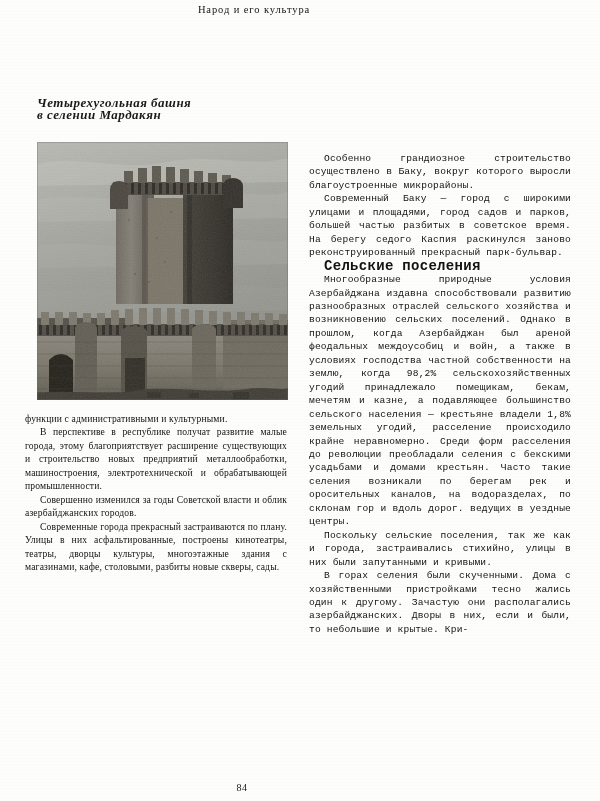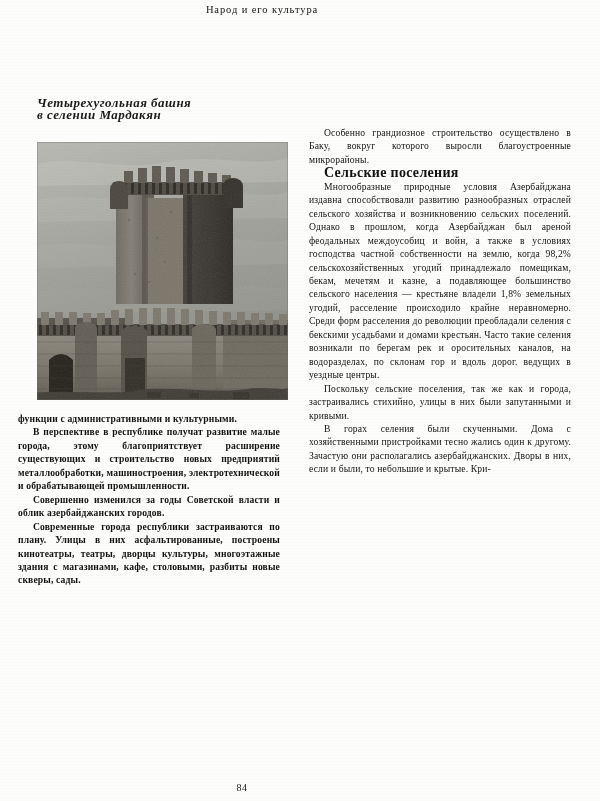--- a/index.html
+++ b/index.html
@@ -19,42 +19,42 @@
   .page {
     position: absolute;
     inset: 0;
     background: #fdfdfc;
   }
 
   
   .running-head {
     position: absolute;
     top: 4px;
-    left: 8px;
+    left: 0;
     width: 508px;
     text-align: center;
     font-size: 10.5px;
     letter-spacing: 0.9px;
     color: #141414;
     font-family: "Liberation Serif", "DejaVu Serif", serif;
   }
 
   
   .col {
     position: absolute;
     width: 262px;
     text-align: justify;
     font-size: 9.6px;
     line-height: 13.45px;
     color: #121212;
     letter-spacing: 0.15px;
     text-justify: inter-word;
   }
-  .col-left  { left: 18px; font-weight: bold; }
-  .col-right { left: 309px; top: 126px; }
+  .col-left  { left: 25px; }
+  .col-right { left: 309px; top: 152px; font-family: Liberation Mono, monospace; }
 
   .col p {
     margin: 0;
     text-indent: 15px;
   }
   .col p.noindent { text-indent: 0; }
 
   
   .figure-caption {
     position: absolute;
@@ -340,25 +340,26 @@
 
         <rect x="0" y="0" width="251" height="258" fill="none" stroke="#6a6a64" stroke-width="2" opacity="0.35"></rect>
       </g>
     </svg>
   </div>
 
   <div class="col col-left">
     <p class="noindent">функции с административными и культурными.</p>
     <p>В перспективе в республике получат развитие малые города, этому благоприятствует расширение существующих и строительство новых предприятий металлообработки, машиностроения, электротехнической и обрабатывающей промышленности.</p>
     <p>Совершенно изменился за годы Советской власти и облик азербайджанских городов.</p>
-    <p>Современные города республики застраиваются по плану. Улицы в них асфальтированные, построены кинотеатры, театры, дворцы культуры, многоэтажные здания с магазинами, кафе, столовыми, разбиты новые скверы, сады.</p>
+    <p>Современные города прекрасный застраиваются по плану. Улицы в них асфальтированные, построены кинотеатры, театры, дворцы культуры, многоэтажные здания с магазинами, кафе, столовыми, разбиты новые скверы, сады.</p>
   </div>
 
   <div class="col col-right">
     <p>Особенно грандиозное строительство осуществлено в Баку, вокруг которого выросли благоустроенные микрорайоны.</p>
+    <p>Современный Баку — город с широкими улицами и площадями, город садов и парков, большей частью разбитых в советское время. На берегу седого Каспия раскинулся заново реконструированный прекрасный парк-бульвар.</p>
     <p class="section-heading">Сельские поселения</p>
     <p>Многообразные природные условия Азербайджана издавна способствовали развитию разнообразных отраслей сельского хозяйства и возникновению сельских поселений. Однако в прошлом, когда Азербайджан был ареной феодальных междоусобиц и войн, а также в условиях господства частной собственности на землю, когда 98,2% сельскохозяйственных угодий принадлежало помещикам, бекам, мечетям и казне, а подавляющее большинство сельского населения — крестьяне владели 1,8% земельных угодий, расселение происходило крайне неравномерно. Среди форм расселения до революции преобладали селения с бекскими усадьбами и домами крестьян. Часто такие селения возникали по берегам рек и оросительных каналов, на водоразделах, по склонам гор и вдоль дорог. ведущих в уездные центры.</p>
     <p>Поскольку сельские поселения, так же как и города, застраивались стихийно, улицы в них были запутанными и кривыми.</p>
     <p>В горах селения были скученными. Дома с хозяйственными пристройками тесно жались один к другому. Зачастую они располагались азербайджанских. Дворы в них, если и были, то небольшие и крытые. Кри-</p>
   </div>
 
   <div class="folio">84</div>
 
   <div class="grain"></div>
 </div>

